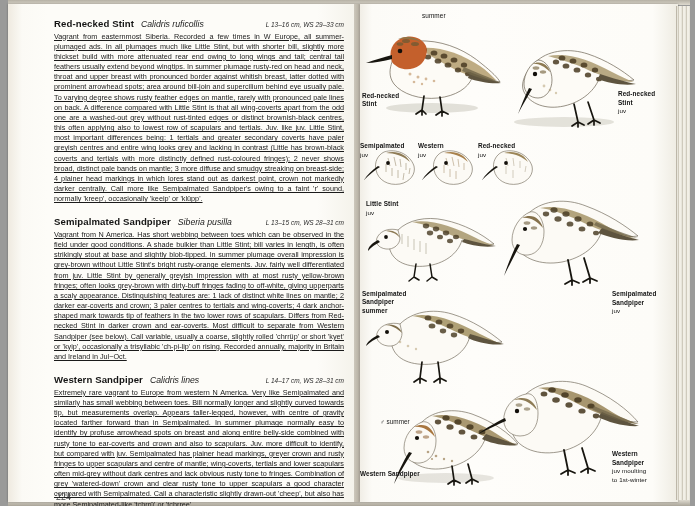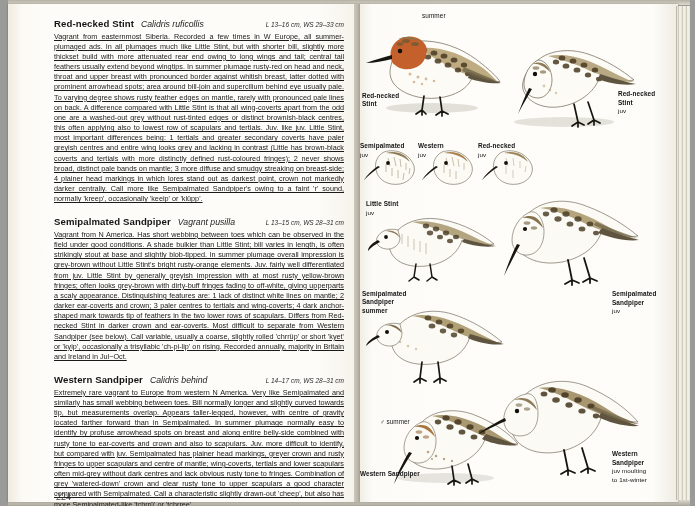--- a/index.html
+++ b/index.html
@@ -148,30 +148,30 @@
           <span class="sp-name">Red-necked Stint</span>
           <span class="sp-latin">Calidris ruficollis</span>
           <span class="sp-meas">L 13–16 cm, WS 29–33 cm</span>
         </div>
         <div class="sp-body">Vagrant from easternmost Siberia. Recorded a few times in W Europe, all summer-plumaged ads. In all plumages much like Little Stint, but with shorter bill, slightly more thickset build with more attenuated rear end owing to long wings and tail; central tail feathers usually extend beyond wingtips. In summer plumage rusty-red on head and neck, throat and upper breast with pronounced border against whitish breast, latter dotted with prominent arrowhead spots; area around bill-join and supercilium behind eye usually pale. To varying degree shows rusty feather edges on mantle, rarely with pronounced pale lines on back. A difference compared with Little Stint is that all wing-coverts apart from the odd one are a washed-out grey without rust-tinted edges or distinct brownish-black centres, this often applying also to lowest row of scapulars and tertials. Juv. like juv. Little Stint, most important differences being: 1 tertials and greater secondary coverts have paler greyish centres and entire wing looks grey and lacking in contrast (Little has brown-black coverts and tertials with more distinctly defined rust-coloured fringes); 2 never shows broad, distinct pale bands on mantle; 3 more diffuse and smudgy streaking on breast-side; 4 plainer head markings in which lores stand out as darkest point, crown not markedly darker centrally. Call more like Semipalmated Sandpiper's owing to a faint 'r' sound, normally 'kreep', occasionally 'keeip' or 'klüpp'.</div>
       </div>
 
       <div class="species-block">
         <div class="species-head">
           <span class="sp-name">Semipalmated Sandpiper</span>
-          <span class="sp-latin">Vagrant pusilla</span>
+          <span class="sp-latin">Siberia pusilla</span>
           <span class="sp-meas">L 13–15 cm, WS 28–31 cm</span>
         </div>
         <div class="sp-body">Vagrant from N America. Has short webbing between toes which can be observed in the field under good conditions. A shade bulkier than Little Stint; bill varies in length, is often strikingly stout at base and slightly blob-tipped. In summer plumage overall impression is grey-brown without Little Stint's bright rusty-orange elements. Juv. fairly well differentiated from juv. Little Stint by generally greyish impression with at most rusty yellow-brown fringes; often looks grey-brown with dirty-buff fringes fading to off-white, giving upperparts a scaly appearance. Distinguishing features are: 1 lack of distinct white lines on mantle; 2 darker ear-coverts and crown; 3 paler centres to tertials and wing-coverts; 4 dark anchor-shaped mark towards tip of feathers in the two lower rows of scapulars. Differs from Red-necked Stint in darker crown and ear-coverts. Most difficult to separate from Western Sandpiper (see below). Call variable, usually a coarse, slightly rolled 'chrrüp' or short 'kyet' or 'kyip', occasionally a trisyllabic 'ch-pi-lip' on rising. Recorded annually, majority in Britain and Ireland in Jul−Oct.</div>
       </div>
 
       <div class="species-block">
         <div class="species-head">
           <span class="sp-name">Western Sandpiper</span>
-          <span class="sp-latin">Calidris behind</span>
+          <span class="sp-latin">Calidris lines</span>
           <span class="sp-meas">L 14–17 cm, WS 28–31 cm</span>
         </div>
         <div class="sp-body">Extremely rare vagrant to Europe from western N America. Very like Semipalmated and similarly has small webbing between toes. Bill normally longer and slightly curved towards tip, but measurements overlap. Appears taller-legged, however, with centre of gravity located farther forward than in Semipalmated. In summer plumage normally easy to identify by profuse arrowhead spots on breast and along entire belly-side combined with rusty tone to ear-coverts and crown and also to scapulars. Juv. more difficult to identify, but compared with juv. Semipalmated has plainer head markings, greyer crown and rusty fringes to upper scapulars and centre of mantle; wing-coverts, tertials and lower scapulars often mid-grey without dark centres and lack obvious rusty tone to fringes. Combination of grey 'watered-down' crown and clear rusty tone to upper scapulars a good character compared with Semipalmated. Call a characteristic slightly drawn-out 'cheep', but also has more Semipalmated-like 'tchrrü' or 'tchrree'.</div>
       </div>
 
     </div>
     <div class="page-num">224</div>
   </div>
 
   <div class="gutter"></div>

